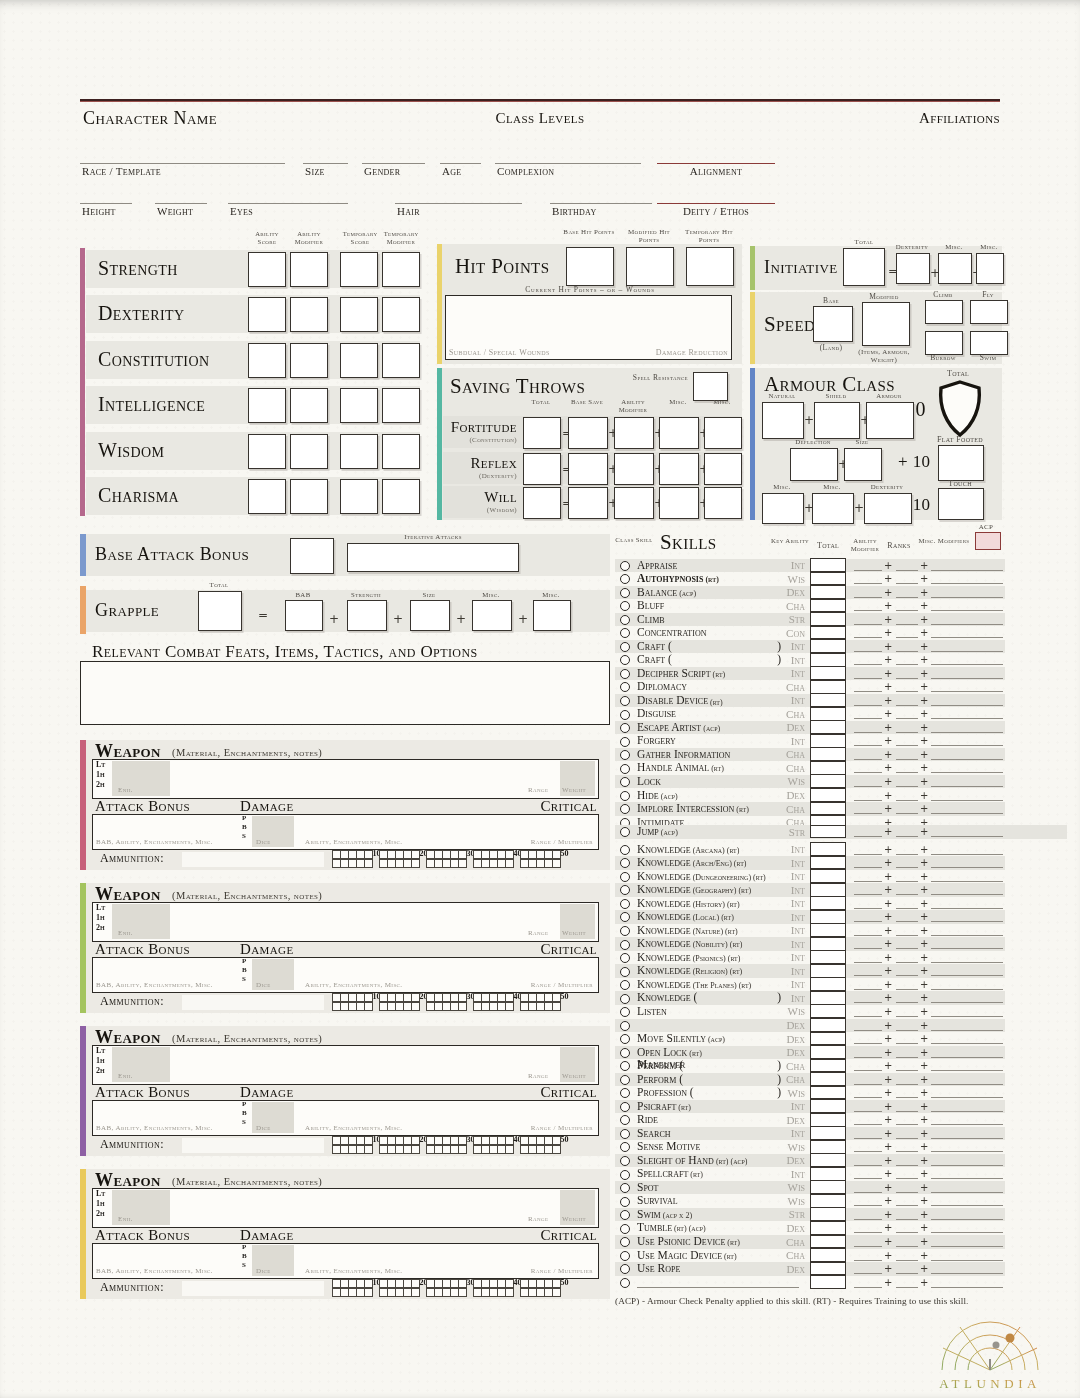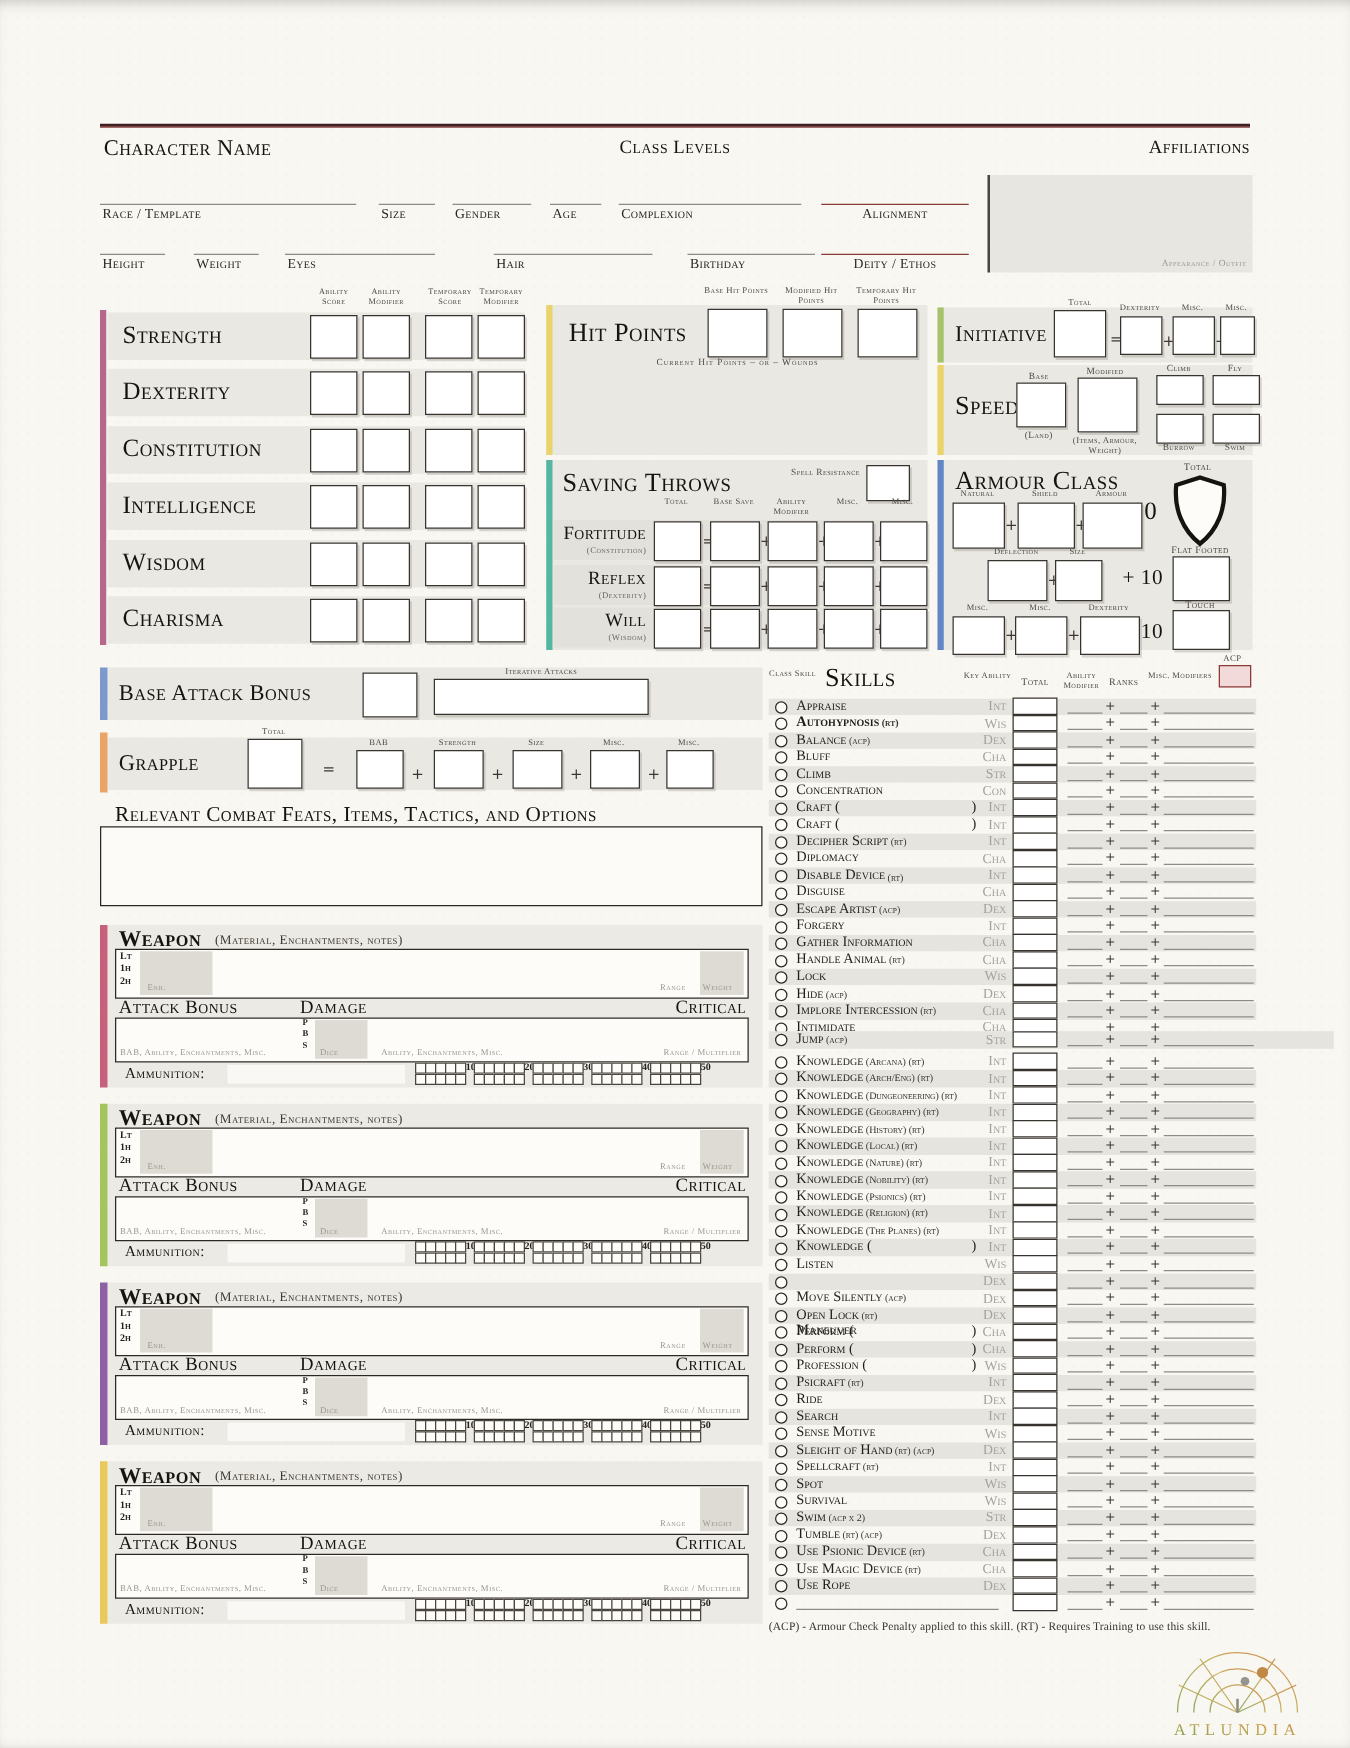--- a/index.html
+++ b/index.html
@@ -65,23 +65,20 @@
       <div class="fline" style="left: 228px; top: 179px; width: 120px; height: 24px;"></div>
       <div class="flabel" style="left: 230px; top: 205px; width: 120px; text-align: left;">Eyes</div>
       <div class="fline" style="left: 395px; top: 179px; width: 127px; height: 24px;"></div>
       <div class="flabel" style="left: 397px; top: 205px; width: 127px; text-align: left;">Hair</div>
       <div class="fline" style="left: 550px; top: 179px; width: 102px; height: 24px;"></div>
       <div class="flabel" style="left: 552px; top: 205px; width: 102px; text-align: left;">Birthday</div>
       <div class="fline red" style="left: 657px; top: 179px; width: 118px; height: 24px;"></div>
       <div class="flabel" style="left: 657px; top: 205px; width: 118px; text-align: center;">Deity / Ethos</div>
     </div>
 
-  <div class="abs" style="left:790px;top:140px;width:210px;height:78px;background:#e7e6e1;border-left:2.5px solid #4a4741;">
-    <span class="glbl" style="right:5px;bottom:3px;font-size:7.5px;">Appearance / Outfit</span>
-  </div>
 
   <div id="abilities">
       <div class="lbl" style="left: 245px; top: 230px; width: 44px; font-size: 6.6px;">Ability Score</div>
       <div class="lbl" style="left: 285px; top: 230px; width: 48px; font-size: 6.6px;">Ability Modifier</div>
       <div class="lbl" style="left: 335px; top: 230px; width: 50px; font-size: 6.6px;">Temporary Score</div>
       <div class="lbl" style="left: 377px; top: 230px; width: 48px; font-size: 6.6px;">Temporary Modifier</div>
       <div class="bar" style="left: 80px; top: 248px; height: 268px; background: rgb(181, 104, 140);"></div>
       <div class="band" style="left: 86px; top: 250px; width: 334px; height: 38px;"></div>
       <div class="title" style="left: 98px; top: 257px; font-size: 20px;">Strength</div>
       <div class="box" style="left: 248px; top: 252px; width: 36px; height: 33px;"></div>
@@ -125,20 +122,24 @@
   <div class="title" style="left:455px;top:254px;font-size:21px;">Hit Points</div>
   <div id="hp-cols">
       <div class="lbl" style="left: 562px; top: 228px; width: 54px;">Base Hit Points</div>
       <div class="box" style="left: 566px; top: 247px; width: 46px; height: 37px;"></div>
       <div class="lbl" style="left: 622px; top: 228px; width: 54px;">Modified Hit Points</div>
       <div class="box" style="left: 626px; top: 247px; width: 46px; height: 37px;"></div>
       <div class="lbl" style="left: 682px; top: 228px; width: 54px;">Temporary Hit Points</div>
       <div class="box" style="left: 686px; top: 247px; width: 46px; height: 37px;"></div>
     </div>
   <div class="lbl" style="left:455px;top:286px;width:270px;font-size:7.5px;letter-spacing:.8px;">Current Hit Points – or – Wounds</div>
+  <div class="bigbox" style="left:445px;top:295px;width:285px;height:63px;background:#fdfcf9;">
+    <span class="glbl" style="left:3px;bottom:2px;">Subdual / Special Wounds</span>
+    <span class="glbl" style="right:3px;bottom:2px;">Damage Reduction</span>
+  </div>
 
   <div class="band" style="left:750px;top:246px;width:252px;height:44px;"></div>
   <div class="bar" id="init-bar" style="left: 750px; top: 246px; height: 44px; background: rgb(166, 195, 107);"></div>
   <div class="title" style="left:764px;top:257px;font-size:18px;">Initiative</div>
   <div class="lbl" style="left:843px;top:238px;width:42px;">Total</div>
   <div class="box" style="left:843px;top:248px;width:40px;height:36px;"></div>
   <div class="op" style="left:888px;top:264px;">=</div>
   <div id="init-parts">
       <div class="lbl" style="left: 888px; top: 243px; width: 48px; font-size: 6.8px;">Dexterity</div>
       <div class="box" style="left: 896px; top: 253px; width: 32px; height: 29px;"></div>

